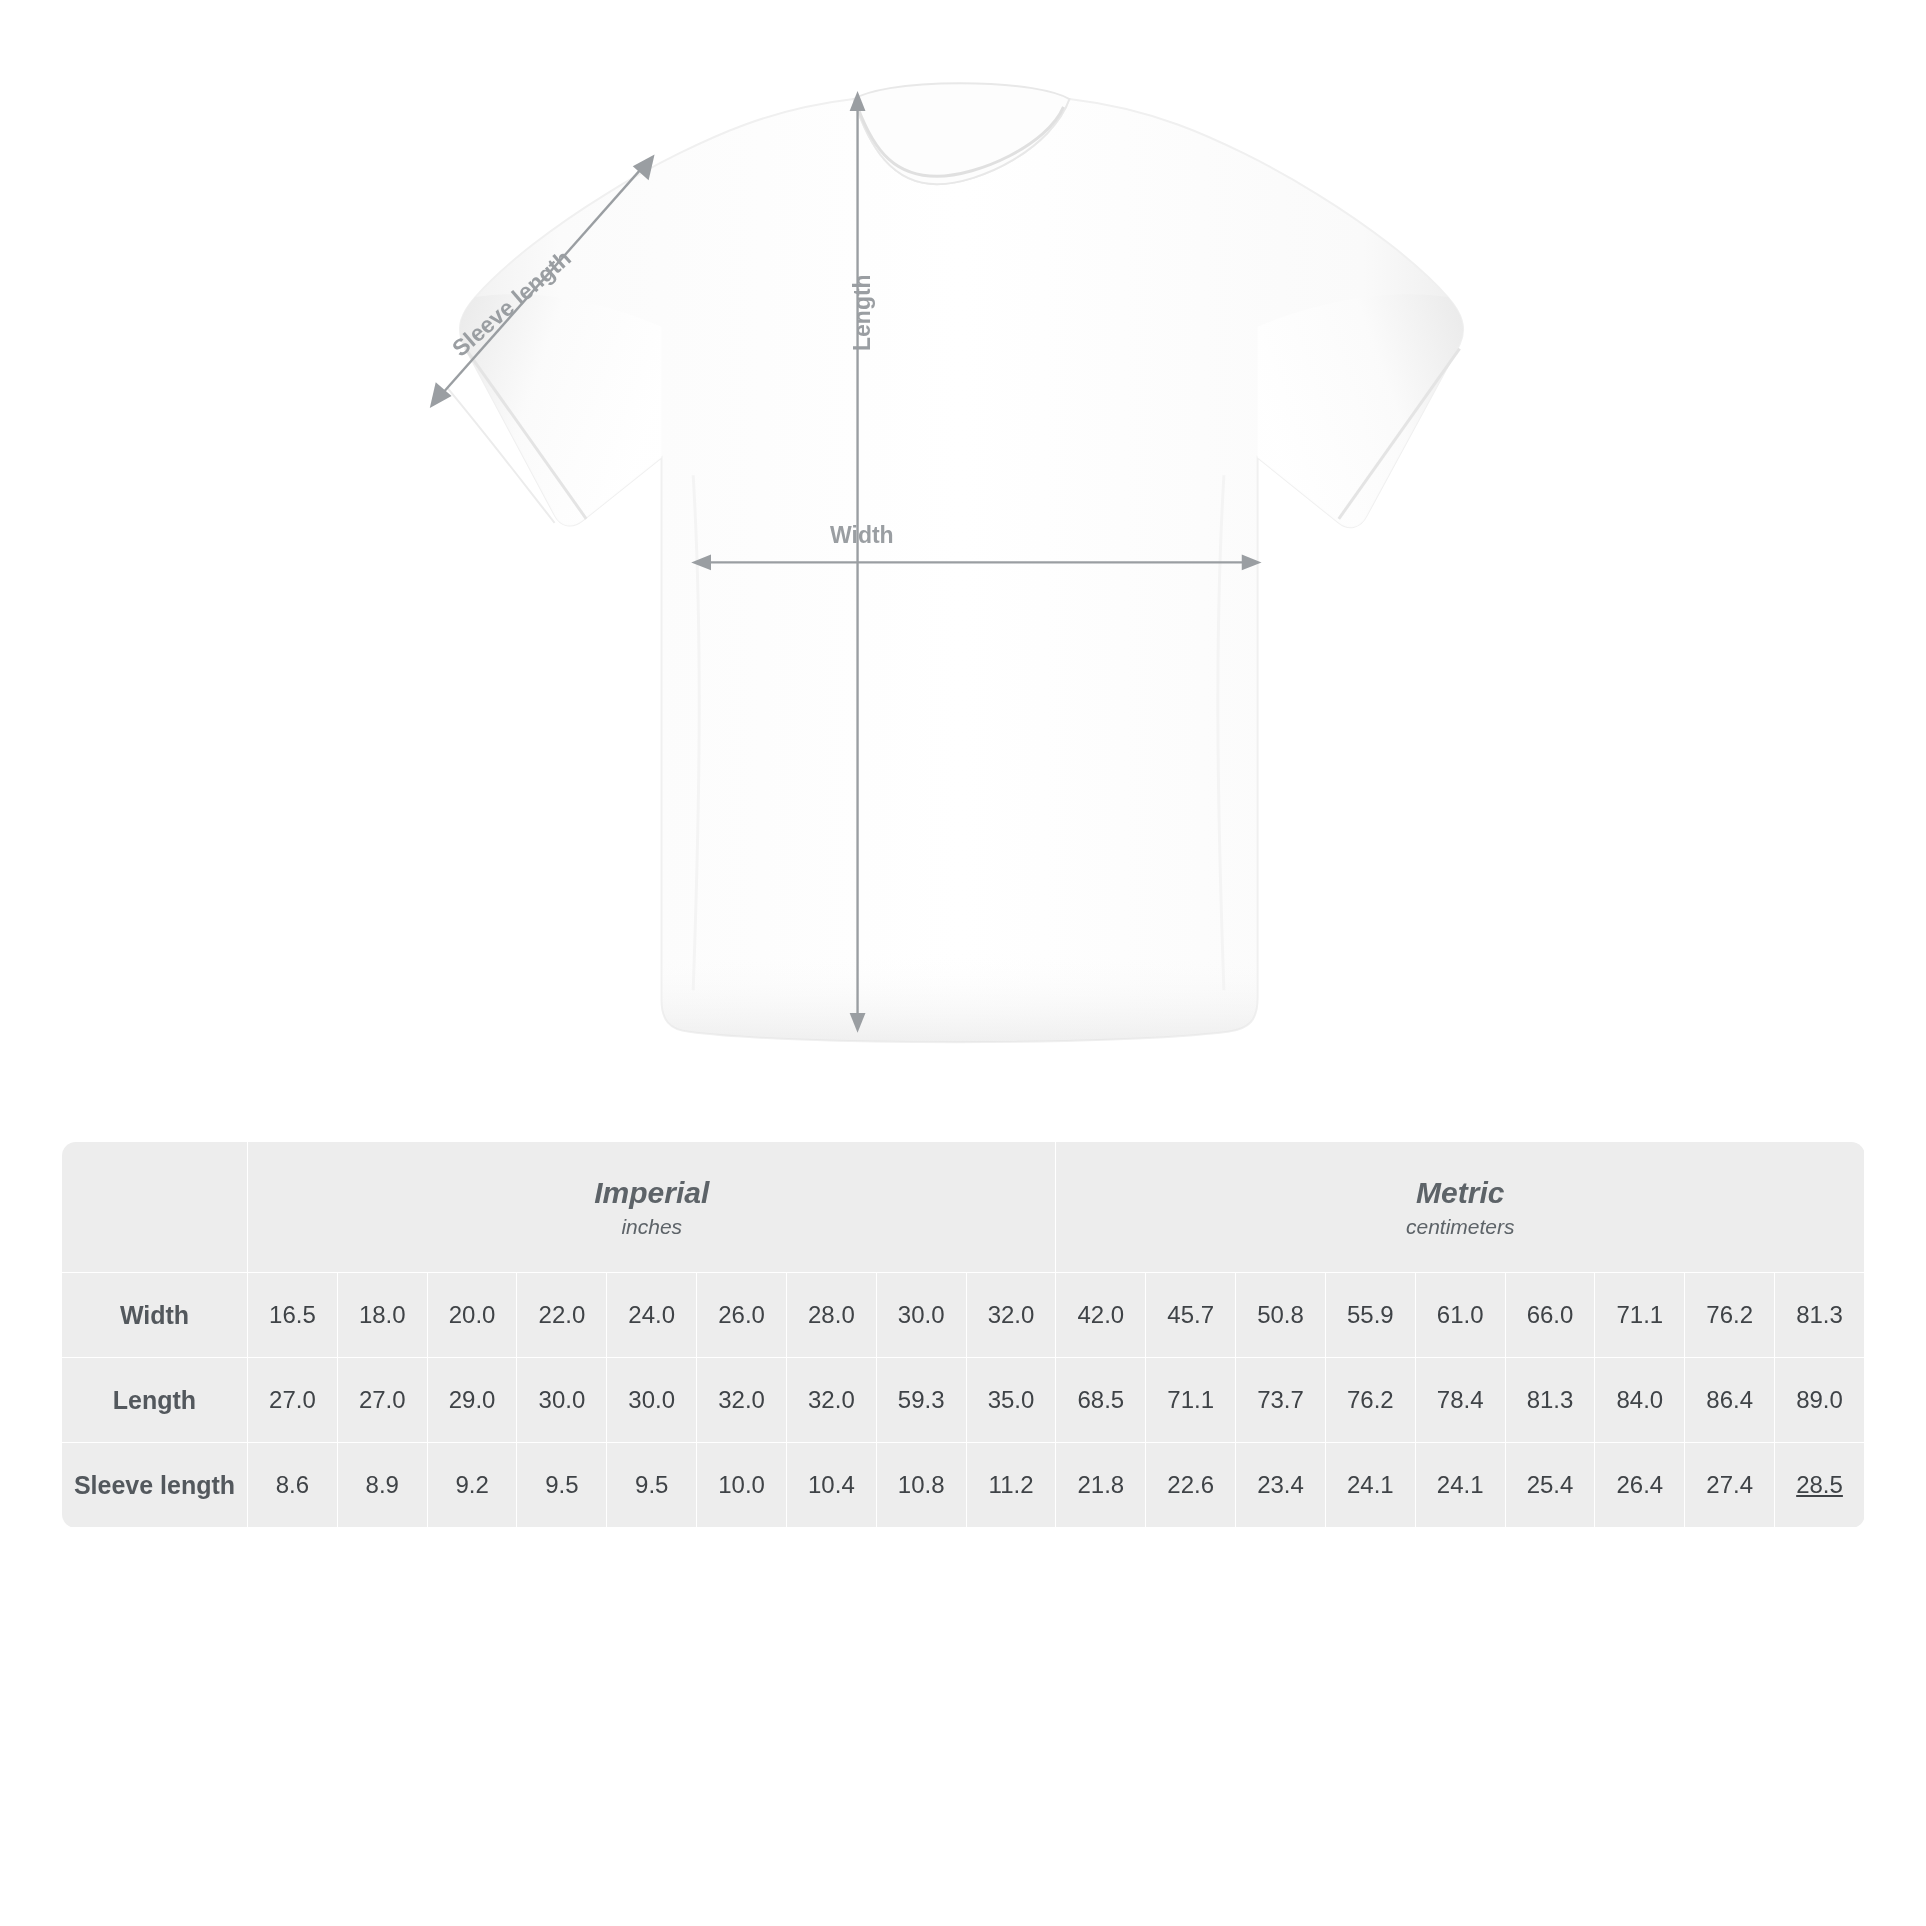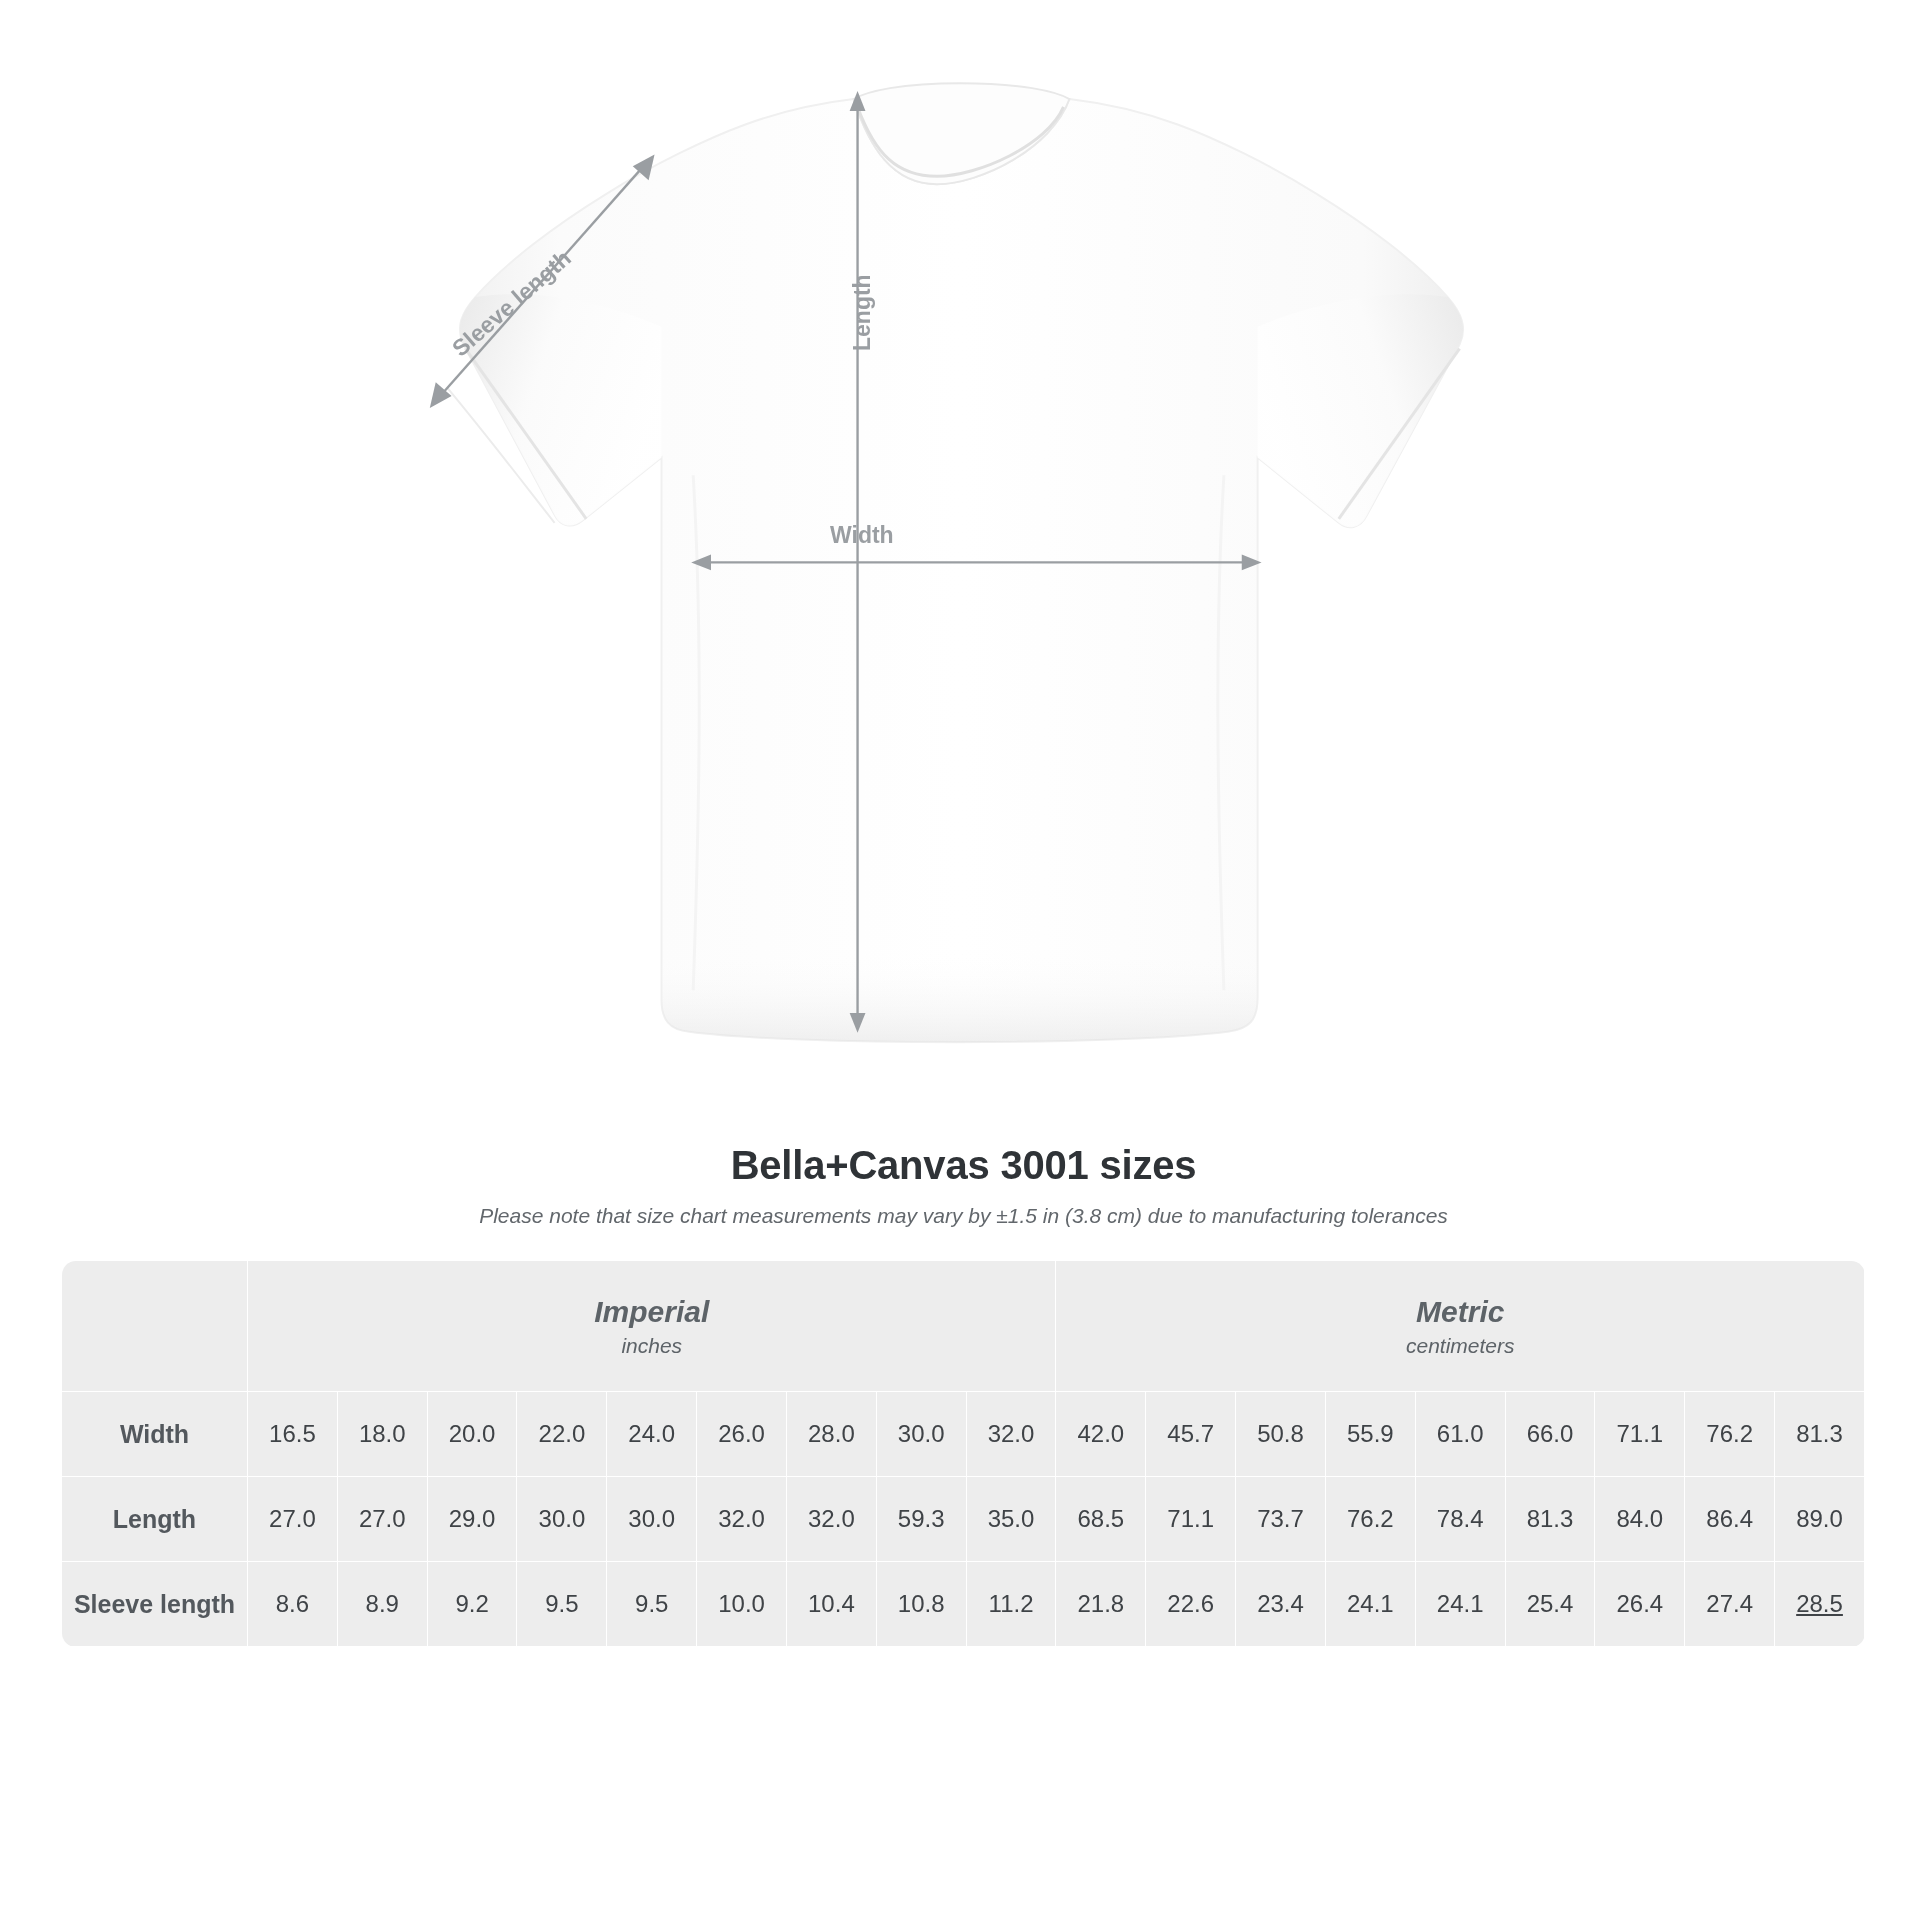--- a/index.html
+++ b/index.html
@@ -221,24 +221,20 @@
         <path d="M434 412 L 440 386 L 456 400 Z" stroke="none"></path>
         <path d="M661 156 L 655 182 L 639 168 Z" stroke="none"></path>
       </g>
     </svg>
 
     <div class="dim-label" id="label-width">Width</div>
     <div class="dim-label" id="label-length">Length</div>
     <div class="dim-label" id="label-sleeve">Sleeve length</div>
   </div>
 
-  <div class="title-block">
-    <div class="chart-title">Bella+Canvas 3001 sizes</div>
-    <div class="chart-note">Please note that size chart measurements may vary by ±1.5 in (3.8 cm) due to manufacturing tolerances</div>
-  </div>
 
   <div class="table-area">
     <table class="size-table">
       <colgroup>
         <col class="first-col">
         <col span="18">
       </colgroup>
       <tbody>
 
         <tr class="unit-row">

